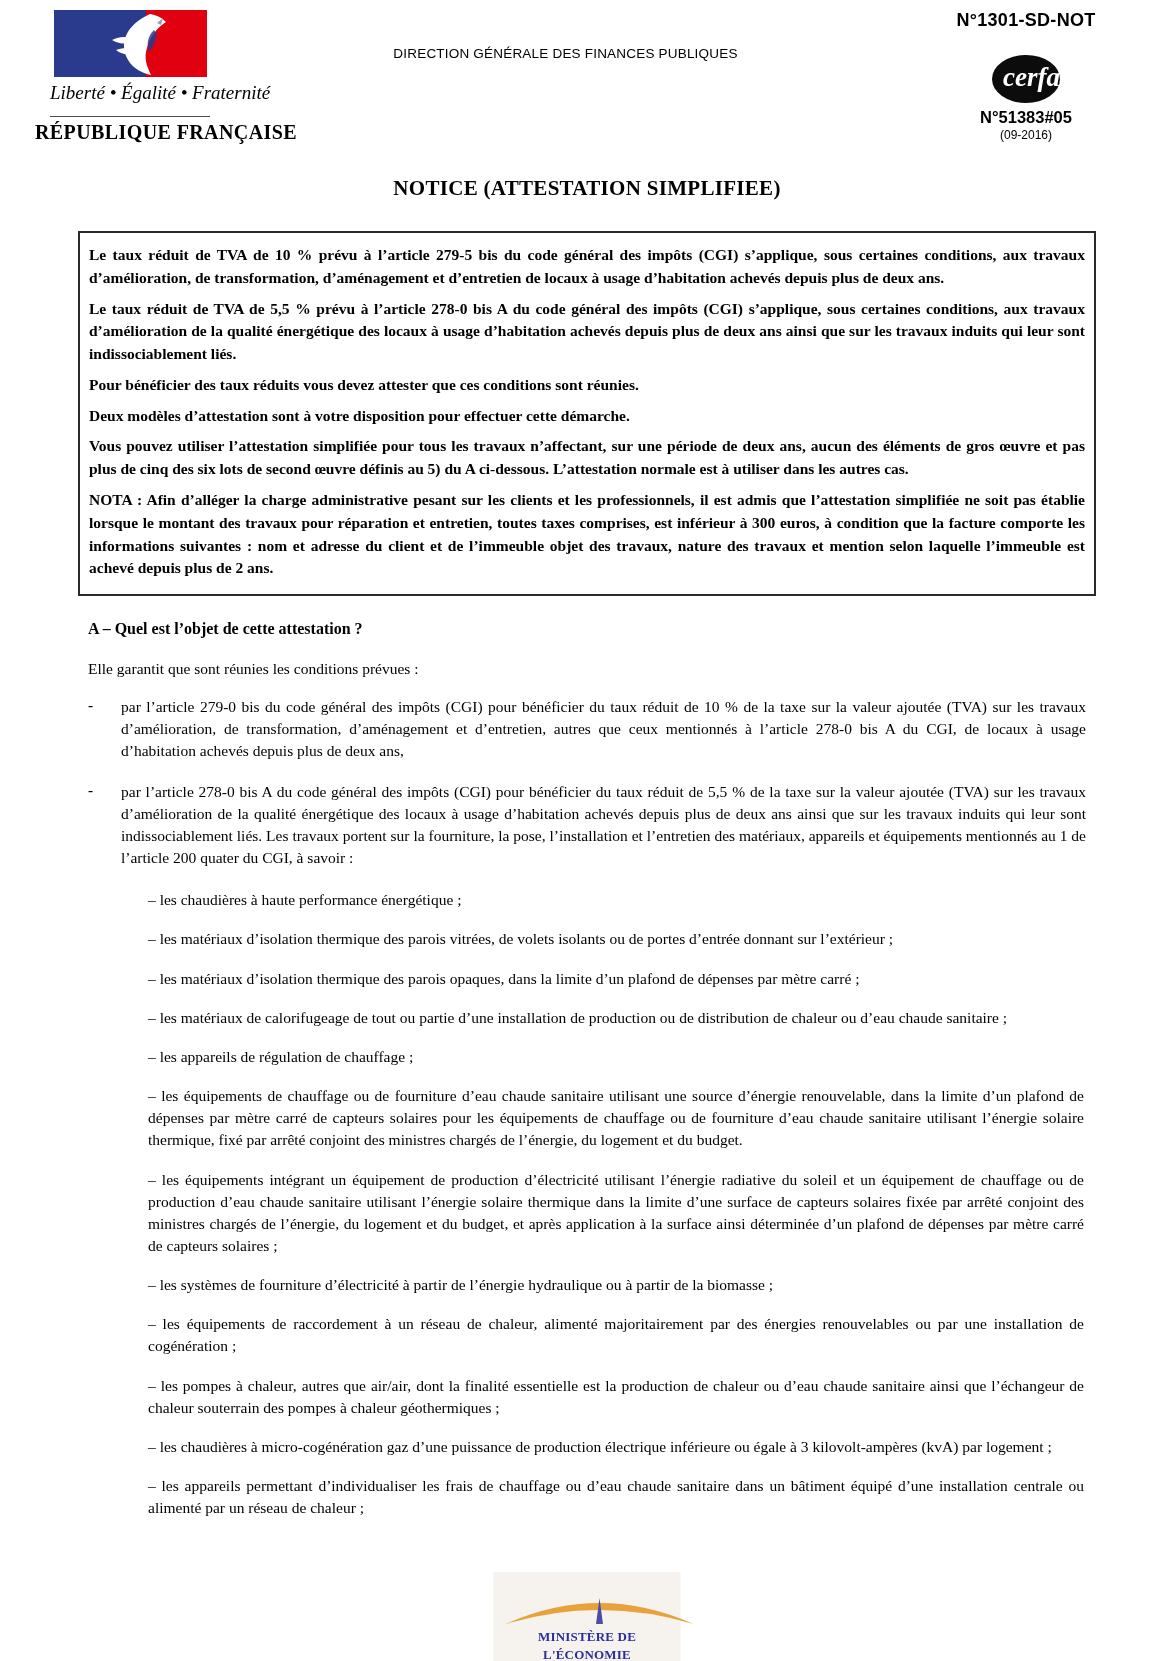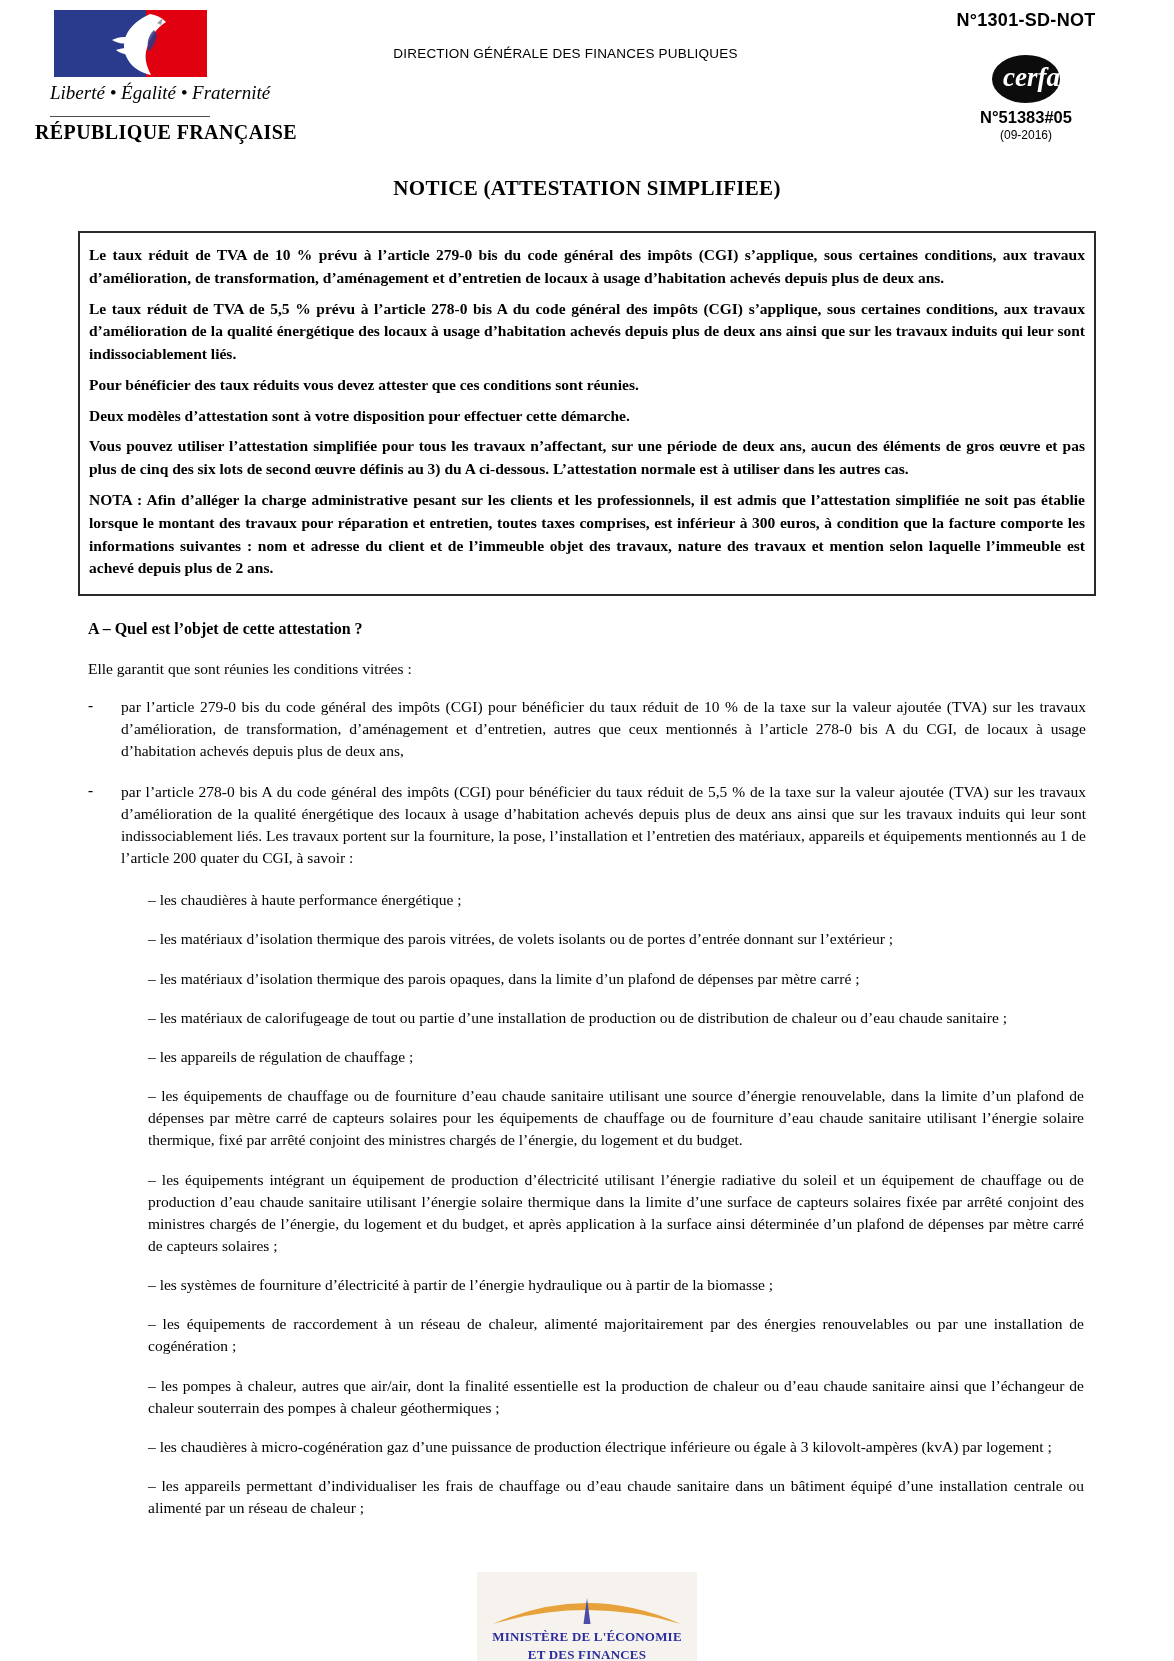--- a/index.html
+++ b/index.html
@@ -35,21 +35,21 @@
   
   .section-heading { font-size:16px; font-weight:bold; margin:24px 88px 0; }
   .lead { font-size:15.5px; margin:22px 88px 0; }
   .bullet-row { display:flex; margin:18px 88px 0; }
   .bullet-marker { width:33px; flex:0 0 33px; font-size:15.5px; font-weight:bold; }
   .bullet-text { flex:1; font-size:15.5px; line-height:1.43; text-align:justify; margin:0; }
   .dash-list { margin:20px 90px 0 148px; }
   .dash-item { font-size:15.5px; line-height:1.43; text-align:justify; margin:0 0 17px; }
   
   .ministry-box { position:absolute; bottom:0; left:50%; transform:translateX(-50%);
-                  width:220px; height:89px; background:#f6f3ee; text-align:center;font-family:Liberation Serif, serif; }
+                  width:187px; height:89px; background:#f6f3ee; text-align:center;font-family:Liberation Serif, serif; }
   .ministry-arc { display:block; margin:4px auto 0; }
   .ministry-line { color:var(--ministry_blue,#2b2d9e); font-weight:bold; font-size:13px;
                    line-height:1.35; letter-spacing:0.2px; }
 </style>
 </head>
 <body>
 
 <div class="page">
 
   <header class="doc-header">
@@ -75,31 +75,31 @@
         <span class="cerfa-text">cerfa</span>
       </div>
       <div class="cerfa-number">N°51383#05</div>
       <div class="cerfa-date">(09-2016)</div>
     </div>
   </header>
 
   <h1 class="title">NOTICE (ATTESTATION SIMPLIFIEE)</h1>
 
   <section class="intro-box">
-    <p>Le taux réduit de TVA de 10 % prévu à l’article 279-0 bis du code général des impôts (CGI) s’applique, sous certaines conditions, aux travaux d’amélioration, de transformation, d’aménagement et d’entretien de locaux à usage d’habitation achevés depuis plus de deux ans.</p>
+    <p>Le taux réduit de TVA de 10 % prévu à l’article 279-5 bis du code général des impôts (CGI) s’applique, sous certaines conditions, aux travaux d’amélioration, de transformation, d’aménagement et d’entretien de locaux à usage d’habitation achevés depuis plus de deux ans.</p>
     <p>Le taux réduit de TVA de 5,5 % prévu à l’article 278-0 bis A du code général des impôts (CGI) s’applique, sous certaines conditions, aux travaux d’amélioration de la qualité énergétique des locaux à usage d’habitation achevés depuis plus de deux ans ainsi que sur les travaux induits qui leur sont indissociablement liés.</p>
     <p>Pour bénéficier des taux réduits vous devez attester que ces conditions sont réunies.</p>
     <p>Deux modèles d’attestation sont à votre disposition pour effectuer cette démarche.</p>
-    <p>Vous pouvez utiliser l’attestation simplifiée pour tous les travaux n’affectant, sur une période de deux ans, aucun des éléments de gros œuvre et pas plus de cinq des six lots de second œuvre définis au 3) du A ci-dessous. L’attestation normale est à utiliser dans les autres cas.</p>
+    <p>Vous pouvez utiliser l’attestation simplifiée pour tous les travaux n’affectant, sur une période de deux ans, aucun des éléments de gros œuvre et pas plus de cinq des six lots de second œuvre définis au 5) du A ci-dessous. L’attestation normale est à utiliser dans les autres cas.</p>
     <p>NOTA : Afin d’alléger la charge administrative pesant sur les clients et les professionnels, il est admis que l’attestation simplifiée ne soit pas établie lorsque le montant des travaux pour réparation et entretien, toutes taxes comprises, est inférieur à 300 euros, à condition que la facture comporte les informations suivantes : nom et adresse du client et de l’immeuble objet des travaux, nature des travaux et mention selon laquelle l’immeuble est achevé depuis plus de 2 ans.</p>
   </section>
 
   <h2 class="section-heading">A – Quel est l’objet de cette attestation ?</h2>
 
-  <p class="lead">Elle garantit que sont réunies les conditions vitrées :</p>
+  <p class="lead">Elle garantit que sont réunies les conditions prévues :</p>
 
   <div class="bullet-row">
     <span class="bullet-marker">-</span>
     <p class="bullet-text">par l’article 279-0 bis du code général des impôts (CGI) pour bénéficier du taux réduit de 10 % de la taxe sur la valeur ajoutée (TVA) sur les travaux d’amélioration, de transformation, d’aménagement et d’entretien, autres que ceux mentionnés à l’article 278-0 bis A du CGI, de locaux à usage d’habitation achevés depuis plus de deux ans,</p>
   </div>
   <div class="bullet-row">
     <span class="bullet-marker">-</span>
     <p class="bullet-text">par l’article 278-0 bis A du code général des impôts (CGI) pour bénéficier du taux réduit de 5,5 % de la taxe sur la valeur ajoutée (TVA) sur les travaux d’amélioration de la qualité énergétique des locaux à usage d’habitation achevés depuis plus de deux ans ainsi que sur les travaux induits qui leur sont indissociablement liés. Les travaux portent sur la fourniture, la pose, l’installation et l’entretien des matériaux, appareils et équipements mentionnés au 1 de l’article 200 quater du CGI, à savoir :</p>
   </div>
 

